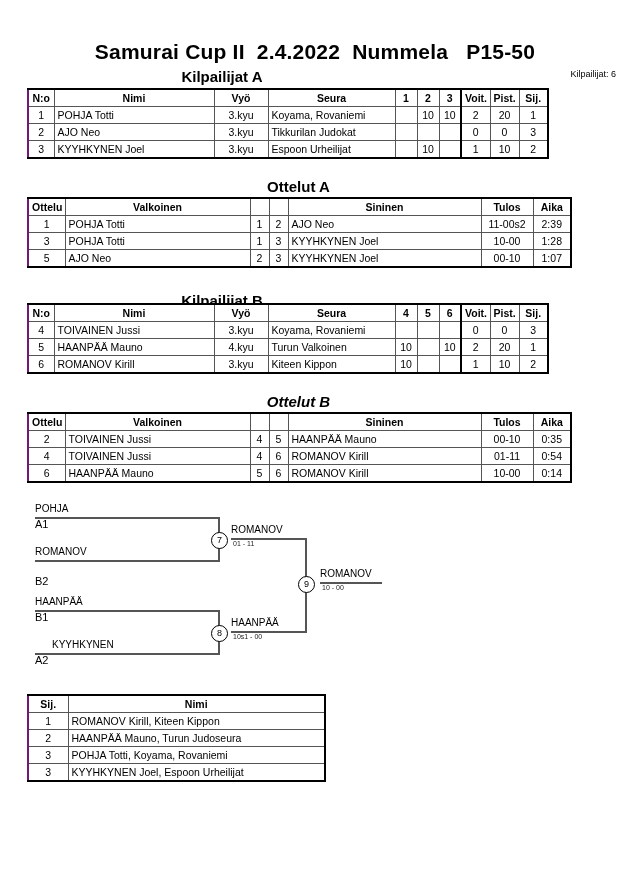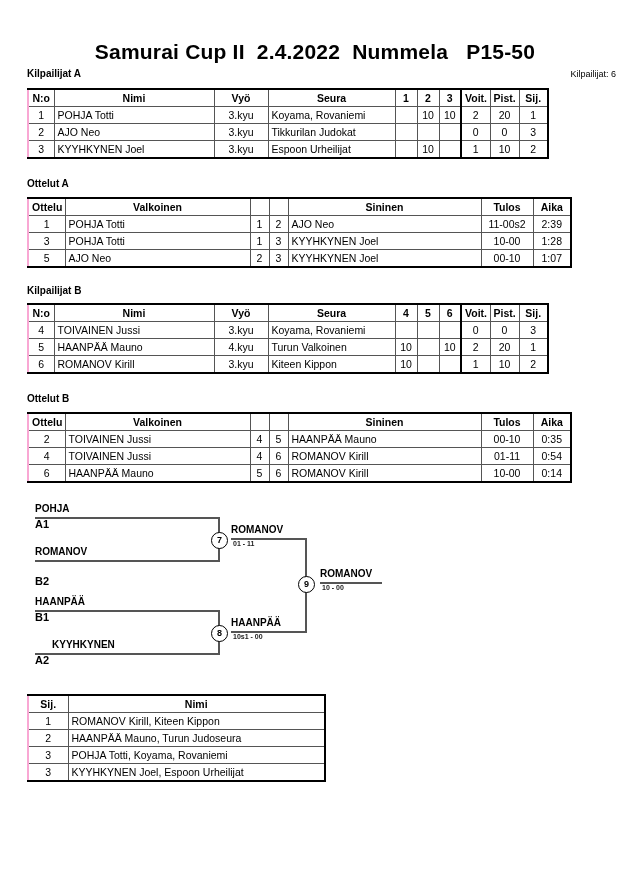--- a/index.html
+++ b/index.html
@@ -33,22 +33,23 @@
     top: 69px;
     right: 14px;
     font-size: 9px;
     font-weight: normal;
     text-align: center;
   }
 
   
   .caption {
     position: absolute;
-    font-size: 10px;
+    font-size: 15px;
     font-weight: bold;
+    text-align: center;
   }
 
   
   .tbl {
     position: absolute;
     border-collapse: collapse;
     font-size: 10.5px;
     background: #fff;
     table-layout: fixed;
   }
@@ -58,36 +59,35 @@
     height: 16px;
     line-height: 16px;
     font-weight: normal;
     overflow: hidden;
     white-space: nowrap;
   }
   .tbl thead th {
     font-weight: bold;
     text-align: center;
   }
-  .tbl .outer-l { border-left: 2px solid #f9a8d4; }
+  .tbl .outer-l { border-left: 2px solid #701a75; }
   .tbl .outer-r { border-right: 2px solid #000; }
   .tbl thead th { border-top: 2px solid #000; }
   .tbl tbody tr:last-child td { border-bottom: 2px solid #000; }
   .c { text-align: center; }
   .l { text-align: left; }
   .thick-l { border-left: 2px solid #000 !important; }
 
   
   .bracket {
     position: absolute;
     left: 0;
     top: 495px;
     width: 630px;
     height: 180px;
-    font-weight: bold;
   }
   .bracket-name {
     position: absolute;
     font-size: 10px;
     white-space: nowrap;
   }
   .bracket-seed {
     position: absolute;
     font-size: 11px;
     white-space: nowrap;
@@ -236,21 +236,21 @@
       <td class="l">AJO Neo</td>
       <td class="c">2</td>
       <td class="c">3</td>
       <td class="l">KYYHKYNEN Joel</td>
       <td class="c">00-10</td>
       <td class="c outer-r">1:07</td>
     </tr>
   </tbody>
 </table>
 
-<div class="caption" style="top:285px; left:27px; width:390px;">Kilpailijat B</div>
+<div class="caption" style="top:292px; left:27px; width:390px;">Kilpailijat B</div>
 <table class="tbl" style="top:303px; left:27px; width:498px;">
   <colgroup>
     <col style="width:26px">
       <col style="width:160px">
       <col style="width:54px">
       <col style="width:127px">
     <col style="width:22px">
       <col style="width:22px">
       <col style="width:22px">
     <col style="width:29px">
@@ -304,21 +304,21 @@
       <td class="c">10</td>
       <td class="c"></td>
       <td class="c"></td>
       <td class="c thick-l">1</td>
       <td class="c">10</td>
       <td class="c outer-r">2</td>
     </tr>
   </tbody>
 </table>
 
-<div class="caption" style="top:393px; left:27px; width:543px;">Ottelut B</div>
+<div class="caption" style="top:393px; left:27px; width:543px;font-style:italic;">Ottelut B</div>
 <table class="tbl" style="top:412px; left:27px; width:543px;">
   <colgroup>
     <col style="width:37px">
       <col style="width:185px">
     <col style="width:19px">
       <col style="width:19px">
     <col style="width:193px">
       <col style="width:52px">
       <col style="width:38px">
   </colgroup>

